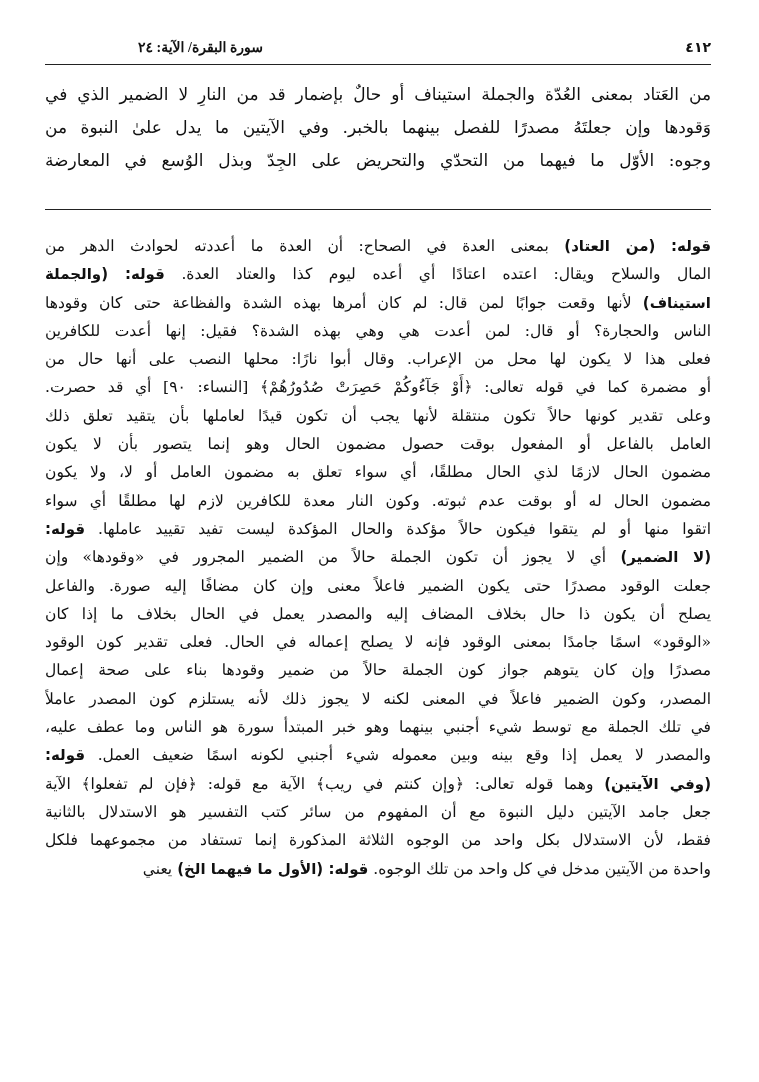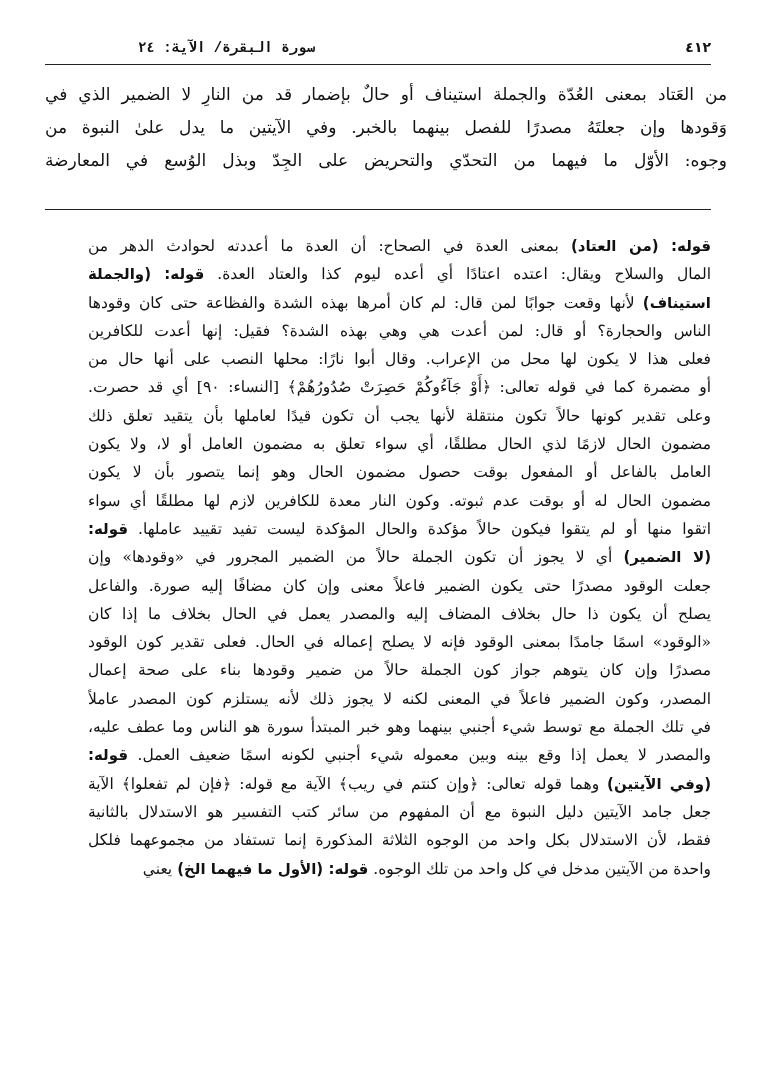--- a/index.html
+++ b/index.html
@@ -1,28 +1,28 @@
 <!DOCTYPE html>
 <html><head>
 <meta charset="utf-8">
 <style>
   html, body { margin: 0; padding: 0; background: #ffffff; }
   body { width: 759px; height: 1082px; position: relative; overflow: hidden;
          font-family: "DejaVu Serif", "Liberation Serif", serif; color: #111; }
   .page { position: absolute; left: 0; top: 0; width: 759px; height: 1082px; }
   .header { position: absolute; left: 138px; right: 48px; top: 36px; height: 22px;
             display: flex; justify-content: space-between; align-items: center; direction: ltr; }
-  .header .surah { font-family: Liberation Mono, monospace; font-weight: bold; font-size: 14px; direction: rtl; }
+  .header .surah { font-family: Liberation Serif, serif; font-weight: bold; font-size: 14px; direction: rtl; }
   .header .pageno { font-family: "DejaVu Sans", sans-serif; font-weight: bold; font-size: 14px; direction: rtl; }
   .rule-top { position: absolute; left: 45px; right: 48px; top: 64px; height: 0; border-top: 1.6px solid #222; }
-  .main { position: absolute; left: 45px; right: 32px; top: 78px; direction: rtl; text-align: justify;
+  .main { position: absolute; left: 45px; right: 48px; top: 78px; direction: rtl; text-align: justify;
           text-align-last: justify; font-size: 17px; line-height: 33px; }
   .main .ln { display: block; white-space: nowrap; text-align: justify; text-align-last: justify; overflow: hidden; }
   .rule-mid { position: absolute; left: 45px; right: 48px; top: 209px; height: 0; border-top: 1.4px solid #222; }
-  .notes { position: absolute; left: 45px; right: 48px; top: 232px; direction: rtl; font-size: 15.5px; line-height: 28.3px; margin-left: 43px; }
+  .notes { position: absolute; left: 45px; right: 48px; top: 232px; direction: rtl; font-size: 15.5px; line-height: 28.3px; }
   .notes .ln { display: block; white-space: nowrap; text-align: justify; text-align-last: justify; overflow: hidden; }
   .notes .ln.last { text-align-last: right; }
   b.k { font-family: "DejaVu Sans", sans-serif; font-weight: bold; font-size: 15px; }
 </style>
 </head>
 <body>
 
 <div class="page">
   <div class="header">
     <span class="surah">سورة البقرة/ الآية: ٢٤</span>
@@ -39,22 +39,22 @@
   <div class="rule-mid"></div>
 
   <div class="notes" id="notes">
       <span class="ln"><b class="k">قوله: (من العتاد)</b><span> بمعنى العدة في الصحاح: أن العدة ما أعددته لحوادث الدهر من</span></span>
       <span class="ln"><span>المال والسلاح ويقال: اعتده اعتادًا أي أعده ليوم كذا والعتاد العدة. </span><b class="k">قوله: (والجملة</b></span>
       <span class="ln"><b class="k">استيناف)</b><span> لأنها وقعت جوابًا لمن قال: لم كان أمرها بهذه الشدة والفظاعة حتى كان وقودها</span></span>
       <span class="ln"><span>الناس والحجارة؟ أو قال: لمن أعدت هي وهي بهذه الشدة؟ فقيل: إنها أعدت للكافرين</span></span>
       <span class="ln"><span>فعلى هذا لا يكون لها محل من الإعراب. وقال أبوا نارًا: محلها النصب على أنها حال من</span></span>
       <span class="ln"><span>أو مضمرة كما في قوله تعالى: ﴿أَوْ جَآءُوكُمْ حَصِرَتْ صُدُورُهُمْ﴾ [النساء: ٩٠] أي قد حصرت.</span></span>
       <span class="ln"><span>وعلى تقدير كونها حالاً تكون منتقلة لأنها يجب أن تكون قيدًا لعاملها بأن يتقيد تعلق ذلك</span></span>
+      <span class="ln"><span>العامل بالفاعل أو المفعول بوقت حصول مضمون الحال وهو إنما يتصور بأن لا يكون</span></span>
       <span class="ln"><span>مضمون الحال لازمًا لذي الحال مطلقًا، أي سواء تعلق به مضمون العامل أو لا، ولا يكون</span></span>
-      <span class="ln"><span>العامل بالفاعل أو المفعول بوقت حصول مضمون الحال وهو إنما يتصور بأن لا يكون</span></span>
       <span class="ln"><span>مضمون الحال له أو بوقت عدم ثبوته. وكون النار معدة للكافرين لازم لها مطلقًا أي سواء</span></span>
       <span class="ln"><span>اتقوا منها أو لم يتقوا فيكون حالاً مؤكدة والحال المؤكدة ليست تفيد تقييد عاملها. </span><b class="k">قوله:</b></span>
       <span class="ln"><b class="k">(لا الضمير)</b><span> أي لا يجوز أن تكون الجملة حالاً من الضمير المجرور في «وقودها» وإن</span></span>
       <span class="ln"><span>جعلت الوقود مصدرًا حتى يكون الضمير فاعلاً معنى وإن كان مضافًا إليه صورة. والفاعل</span></span>
       <span class="ln"><span>يصلح أن يكون ذا حال بخلاف المضاف إليه والمصدر يعمل في الحال بخلاف ما إذا كان</span></span>
       <span class="ln"><span>«الوقود» اسمًا جامدًا بمعنى الوقود فإنه لا يصلح إعماله في الحال. فعلى تقدير كون الوقود</span></span>
       <span class="ln"><span>مصدرًا وإن كان يتوهم جواز كون الجملة حالاً من ضمير وقودها بناء على صحة إعمال</span></span>
       <span class="ln"><span>المصدر، وكون الضمير فاعلاً في المعنى لكنه لا يجوز ذلك لأنه يستلزم كون المصدر عاملاً</span></span>
       <span class="ln"><span>في تلك الجملة مع توسط شيء أجنبي بينهما وهو خبر المبتدأ سورة هو الناس وما عطف عليه،</span></span>
       <span class="ln"><span>والمصدر لا يعمل إذا وقع بينه وبين معموله شيء أجنبي لكونه اسمًا ضعيف العمل. </span><b class="k">قوله:</b></span>

